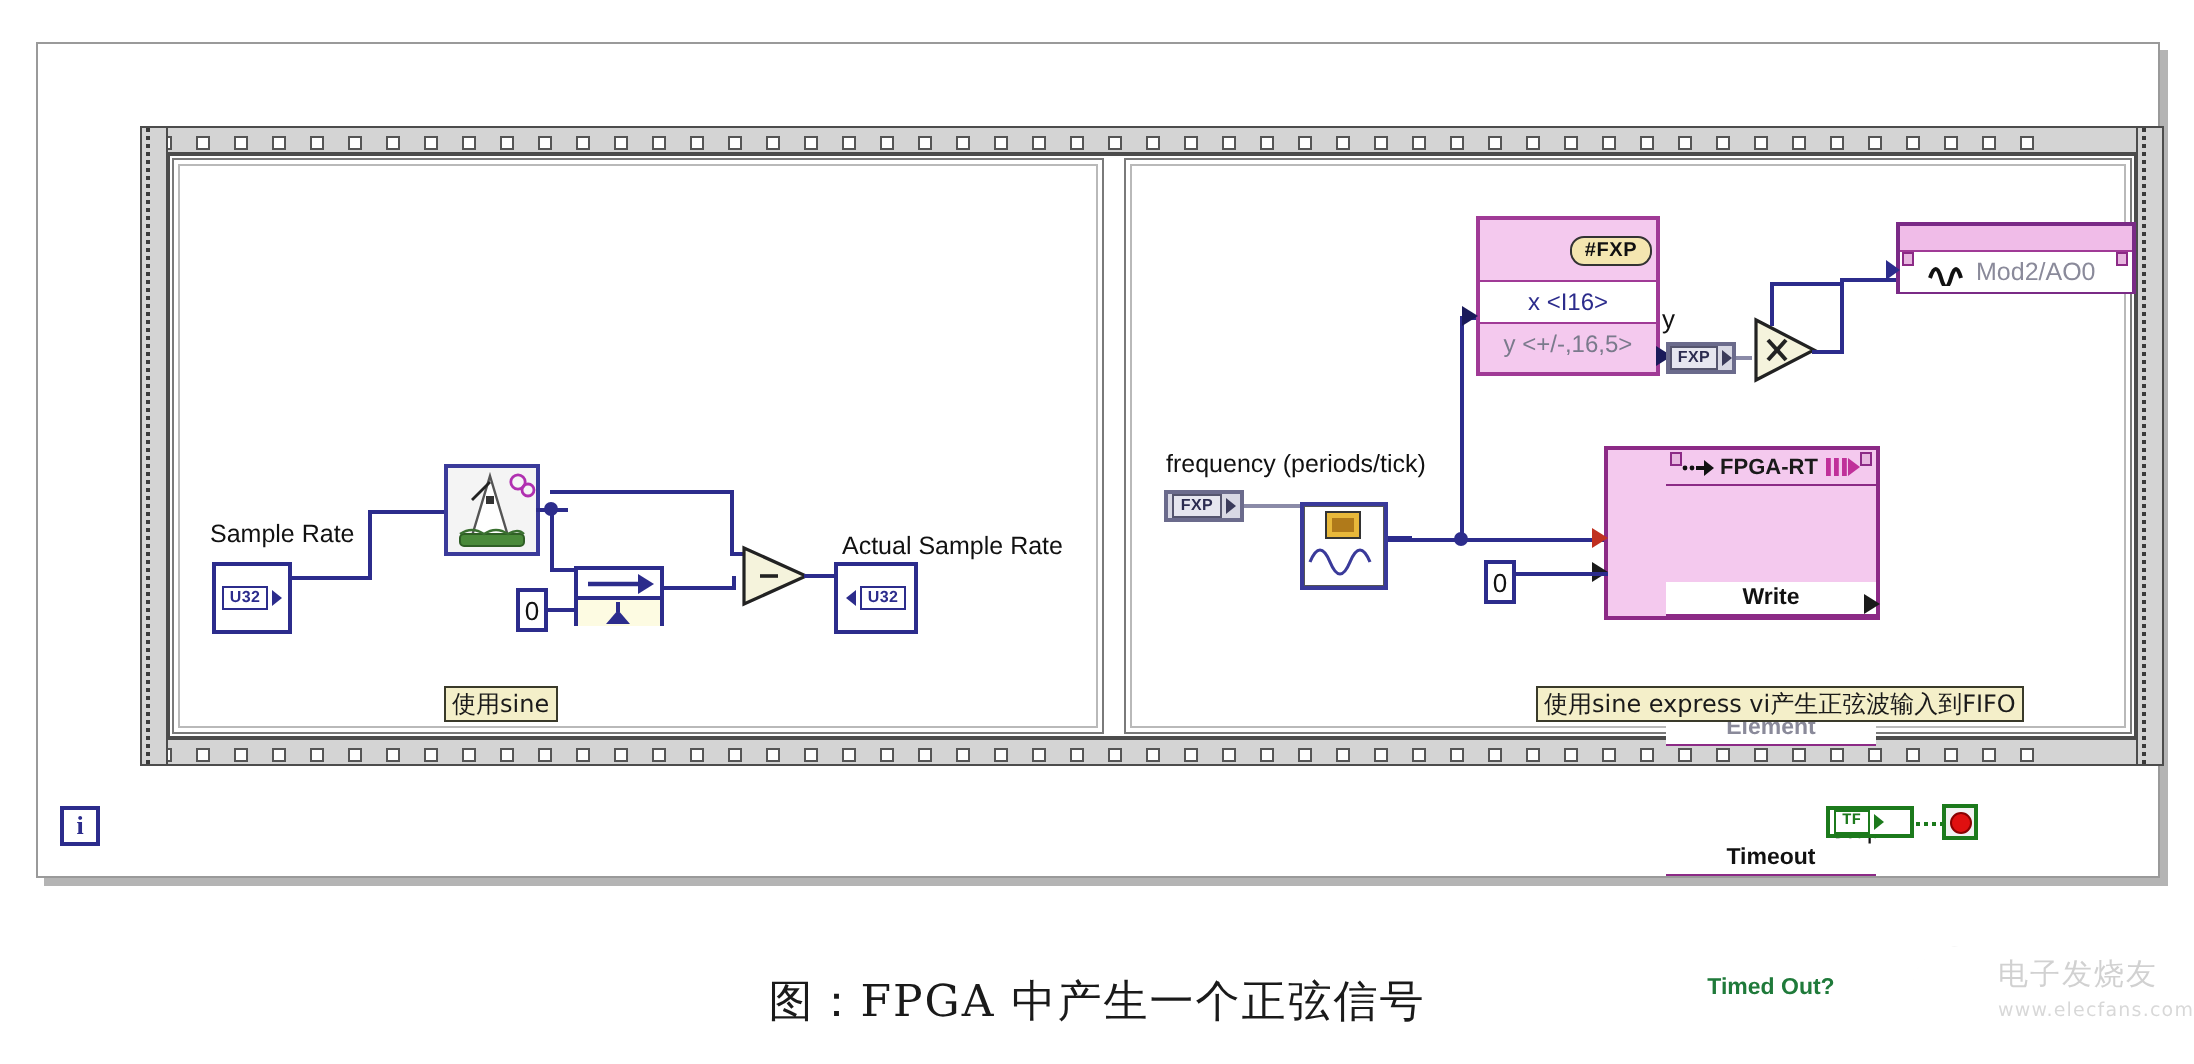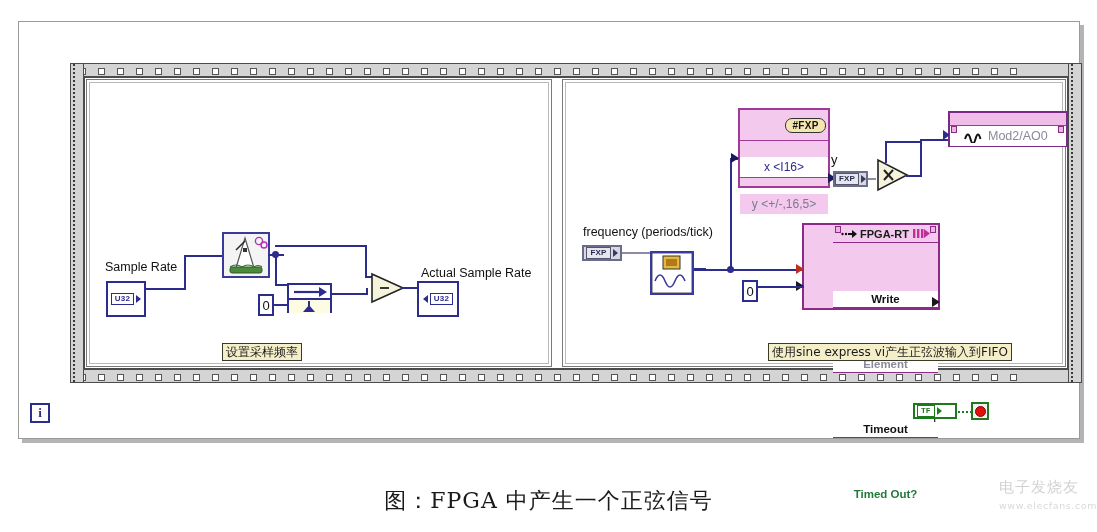--- a/index.html
+++ b/index.html
@@ -271,21 +271,20 @@
   }
   .fxp-node .fxp-row {
     height: 20px;
     display: flex;
     align-items: center;
     justify-content: center;
     font-size: 12px;
     background: #ffffff;
     border-bottom: 1px solid #a03a96;
     color: #2c2c8c;
-    margin-top: 16px;
   }
   .fxp-node .fxp-row.out {
     background: #f4c9ee;
     color: #7a7a8c;
     border-bottom: none;
   }
 
   
   .fifo-node {
     position: absolute;
@@ -662,21 +661,21 @@
 
   <div class="wire wire-h" style="left:402px; top:287px; width:16px;"></div>
 
   <div class="lbl" style="left:421px; top:266px;">Actual Sample Rate</div>
 
   <div class="term term-u32" style="left:417px; top:281px; width:42px;">
     <span class="arrow-l"></span>
     <span class="tbox">U32</span>
   </div>
 
-  <div class="comment" style="left:222px; top:343px;">设置采样频率</div>
+  <div class="comment" style="left:222px; top:343px;">使用sine</div>
 
   <div class="lbl" style="left:583px; top:225px;">frequency (periods/tick)</div>
 
   <div class="term term-fxp" style="left:582px; top:245px; width:40px;">
     <span class="tbox">FXP</span>
     <span class="arrow-r-gray"></span>
   </div>
 
   <div class="wire wire-h wire-gray" style="left:622px; top:252px; width:28px;"></div>
 

